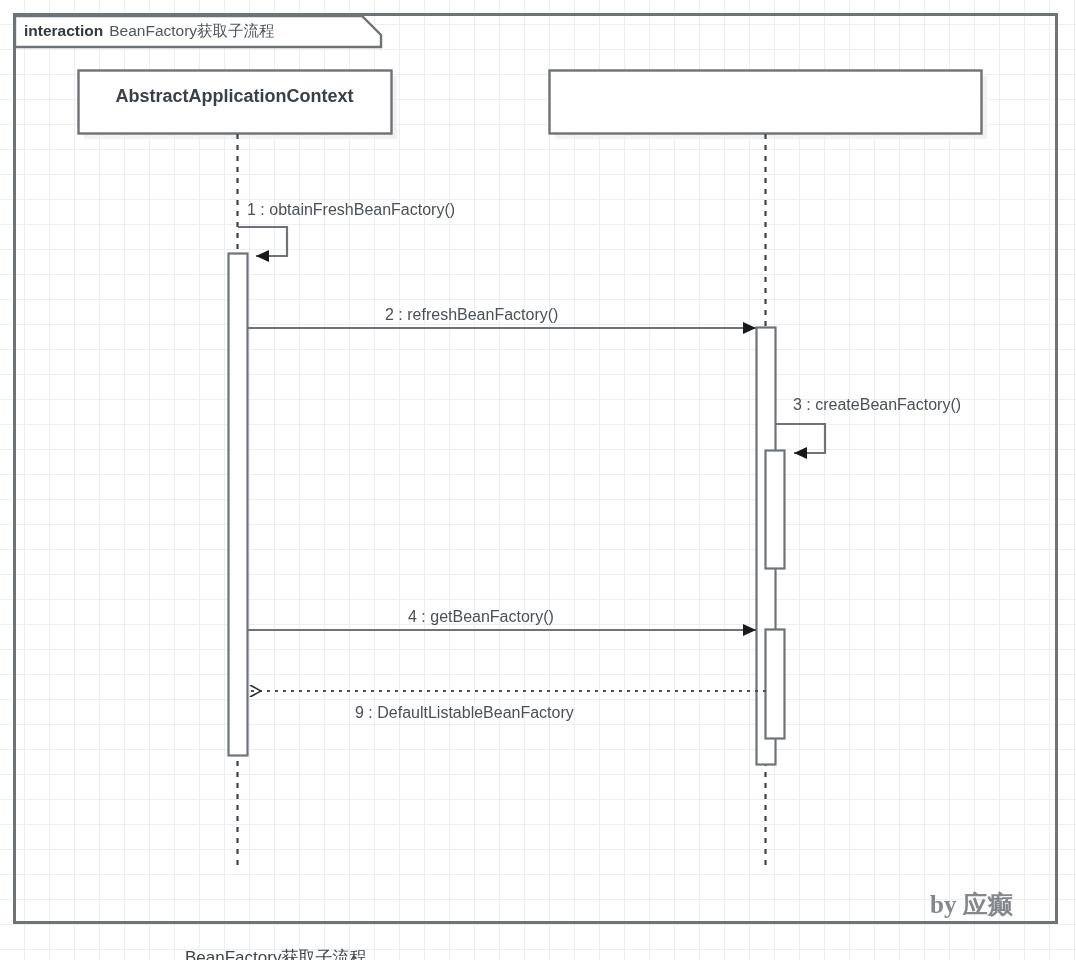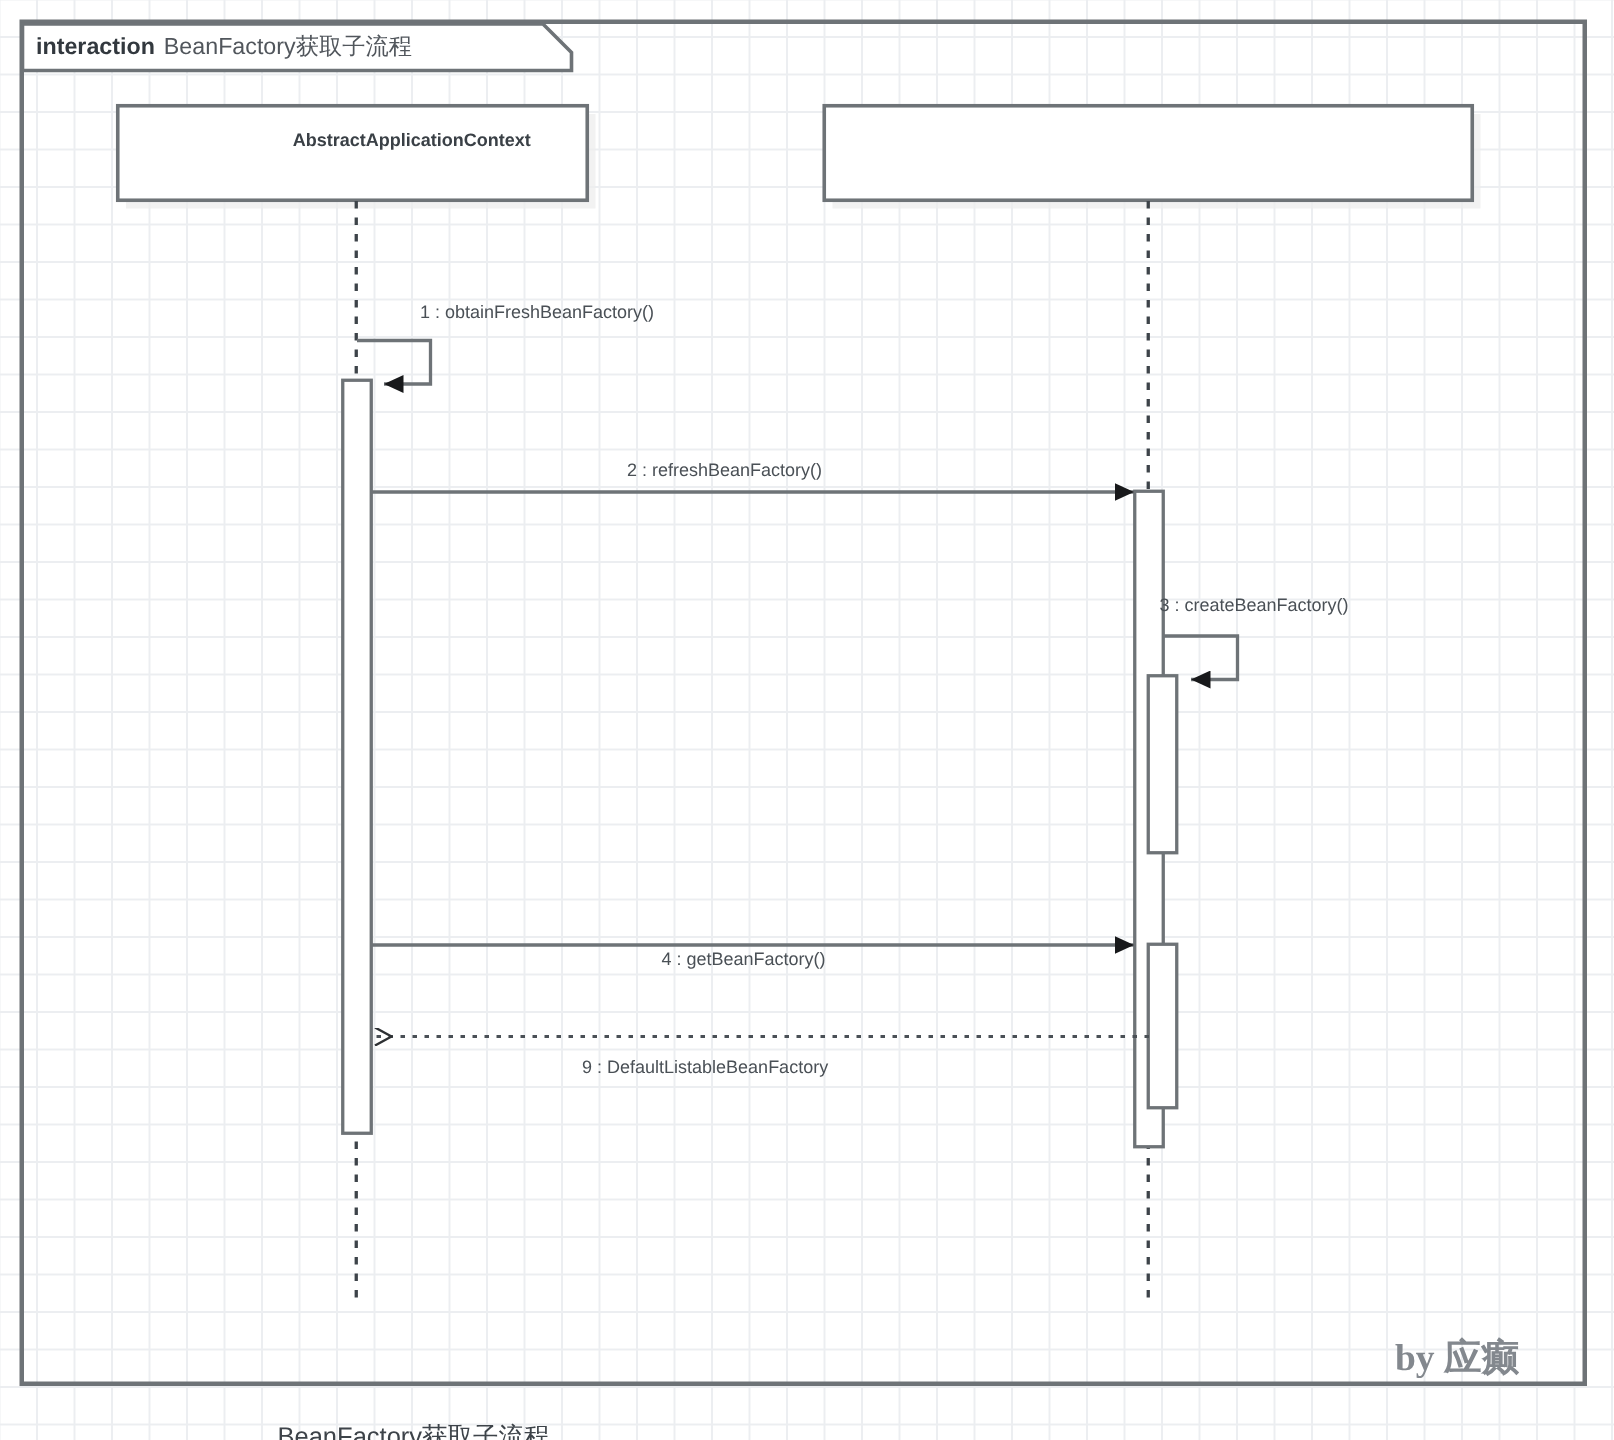--- a/index.html
+++ b/index.html
@@ -29,40 +29,38 @@
     top: 0;
     width: 1076px;
     height: 960px;
   }
   .lbl {
     position: absolute;
     color: #3d4349;
     white-space: nowrap;
   }
   .lifeline-title {
-    font-size: 12px;
+    font-size: 18px;
     font-weight: bold;
     color: #3a4046;
     text-align: center;
-    margin-left: 40px;
   }
   .frame-kw {
     font-size: 15.5px;
     font-weight: bold;
     color: #32383e;
   }
   .frame-name {
     font-size: 15.5px;
     font-weight: normal;
     color: #51565c;
   }
   .msg-lbl {
-    font-size: 12px;
+    font-size: 16px;
     color: #4a5056;
-    margin-left: 33px;
   }
   .signature {
     font-family: "Liberation Serif", serif;
     font-size: 25px;
     color: #83888e;
   }
   .cut-caption {
     position: absolute;
     font-size: 17px;
     color: #3d4349;
@@ -139,23 +137,23 @@
     <span class="frame-kw">interaction</span><span style="display:inline-block;width:6px"></span><span class="frame-name">BeanFactory获取子流程</span>
   </div>
 
   <div class="lbl lifeline-title" style="left:78px; top:86px; width:313px;">AbstractApplicationContext</div>
 
 
   <div class="lbl msg-lbl" style="left:247px; top:201px;">1 : obtainFreshBeanFactory()</div>
 
   <div class="lbl msg-lbl" style="left:385px; top:306px;text-align:center;">2 : refreshBeanFactory()</div>
 
-  <div class="lbl msg-lbl" style="left:740px; top:396px;">3 : createBeanFactory()</div>
+  <div class="lbl msg-lbl" style="left:793px; top:396px;">3 : createBeanFactory()</div>
 
-  <div class="lbl msg-lbl" style="left:408px; top:632px;">4 : getBeanFactory()</div>
+  <div class="lbl msg-lbl" style="left:408px; top:608px;">4 : getBeanFactory()</div>
 
   <div class="lbl msg-lbl" style="left:355px; top:704px;">9 : DefaultListableBeanFactory</div>
 
   <div class="lbl signature" style="left:930px; top:888px;font-weight:bold;">by 应癫</div>
 
   <div class="cut-caption" style="left:185px; top:946px; width:420px; height:14px;">BeanFactory获取子流程</div>
 
 </div>
 
 </body></html>

